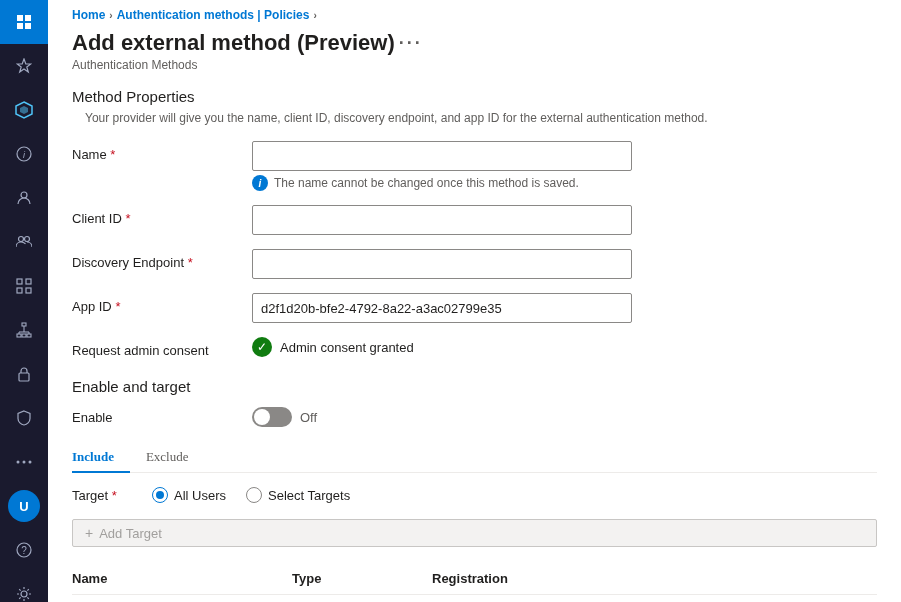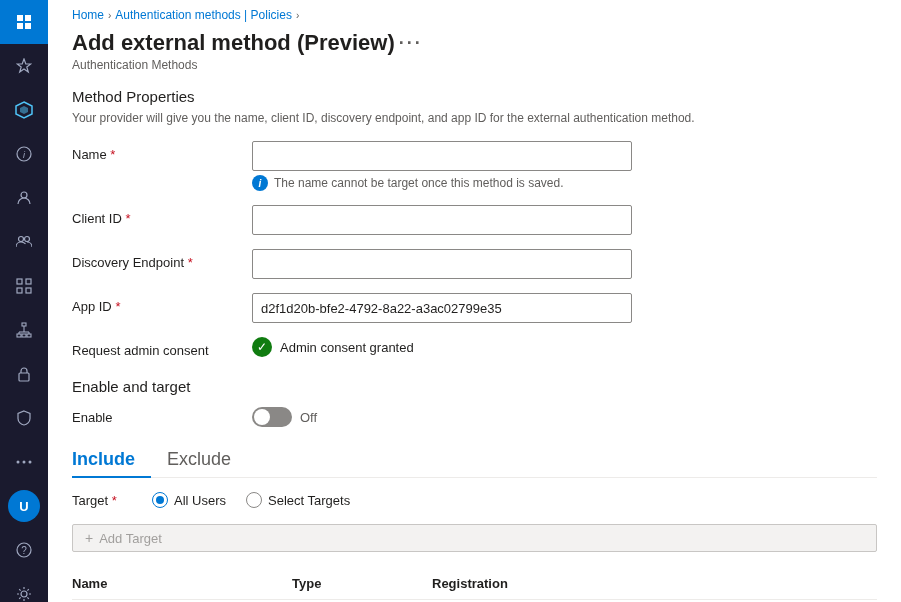--- a/index.html
+++ b/index.html
@@ -43,20 +43,21 @@
       background: #fff;
     }
 
     .breadcrumb {
       display: flex;
       align-items: center;
       padding: 8px 24px 4px;
       font-size: 12px;
       color: #0078d4;
       gap: 4px;
+      font-weight: bold;
     }
     .breadcrumb span { color: #605e5c; }
     .breadcrumb a { color: #0078d4; text-decoration: none; }
     .breadcrumb .sep { color: #605e5c; font-size: 10px; }
 
     .page-header {
       padding: 4px 24px 8px;
     }
     .page-title {
       font-size: 22px;
@@ -86,20 +87,21 @@
       font-size: 15px;
       font-weight: 400;
       color: #201f1e;
       margin-bottom: 6px;
     }
 
     .section-desc {
       font-size: 12px;
       color: #605e5c;
       margin-bottom: 16px;
+      margin-left: 13px;
     }
 
     .form-row {
       display: flex;
       align-items: flex-start;
       margin-bottom: 14px;
     }
 
     .form-label {
       width: 180px;
@@ -209,25 +211,26 @@
       color: #605e5c;
     }
 
     .tabs {
       display: flex;
       border-bottom: 1px solid #edebe9;
       margin-bottom: 14px;
     }
     .tab {
       padding: 6px 16px;
-      font-size: 18px;
+      font-size: 13px;
       color: #605e5c;
       cursor: pointer;
       border-bottom: 2px solid transparent;
       margin-bottom: -1px;
+      font-family: Liberation Serif, serif;
     }
     .tab.active {
       color: #0078d4;
       border-bottom-color: #0078d4;
       font-weight: 600;
     }
     .tab:first-child { padding-left: 0; }
 
     .target-row {
       display: flex;
@@ -458,21 +461,21 @@
     <div class="section-desc">Your provider will give you the name, client ID, discovery endpoint, and app ID for the external authentication method.</div>
 
     <div class="form-row">
       <div class="form-label">
         <span>Name</span> <span class="req">*</span>
       </div>
       <div class="form-field-wrap">
         <input type="text" class="text-input" value="" style="">
         <div class="info-msg">
           <div class="info-icon">i</div>
-          <span>The name cannot be target once this method is saved.</span>
+          <span>The name cannot be changed once this method is saved.</span>
         </div>
       </div>
     </div>
 
     <div class="form-row">
       <div class="form-label">
         <span>Client ID</span> <span class="req">*</span>
       </div>
       <div class="form-field-wrap">
         <input type="text" class="text-input" value="" style="">

